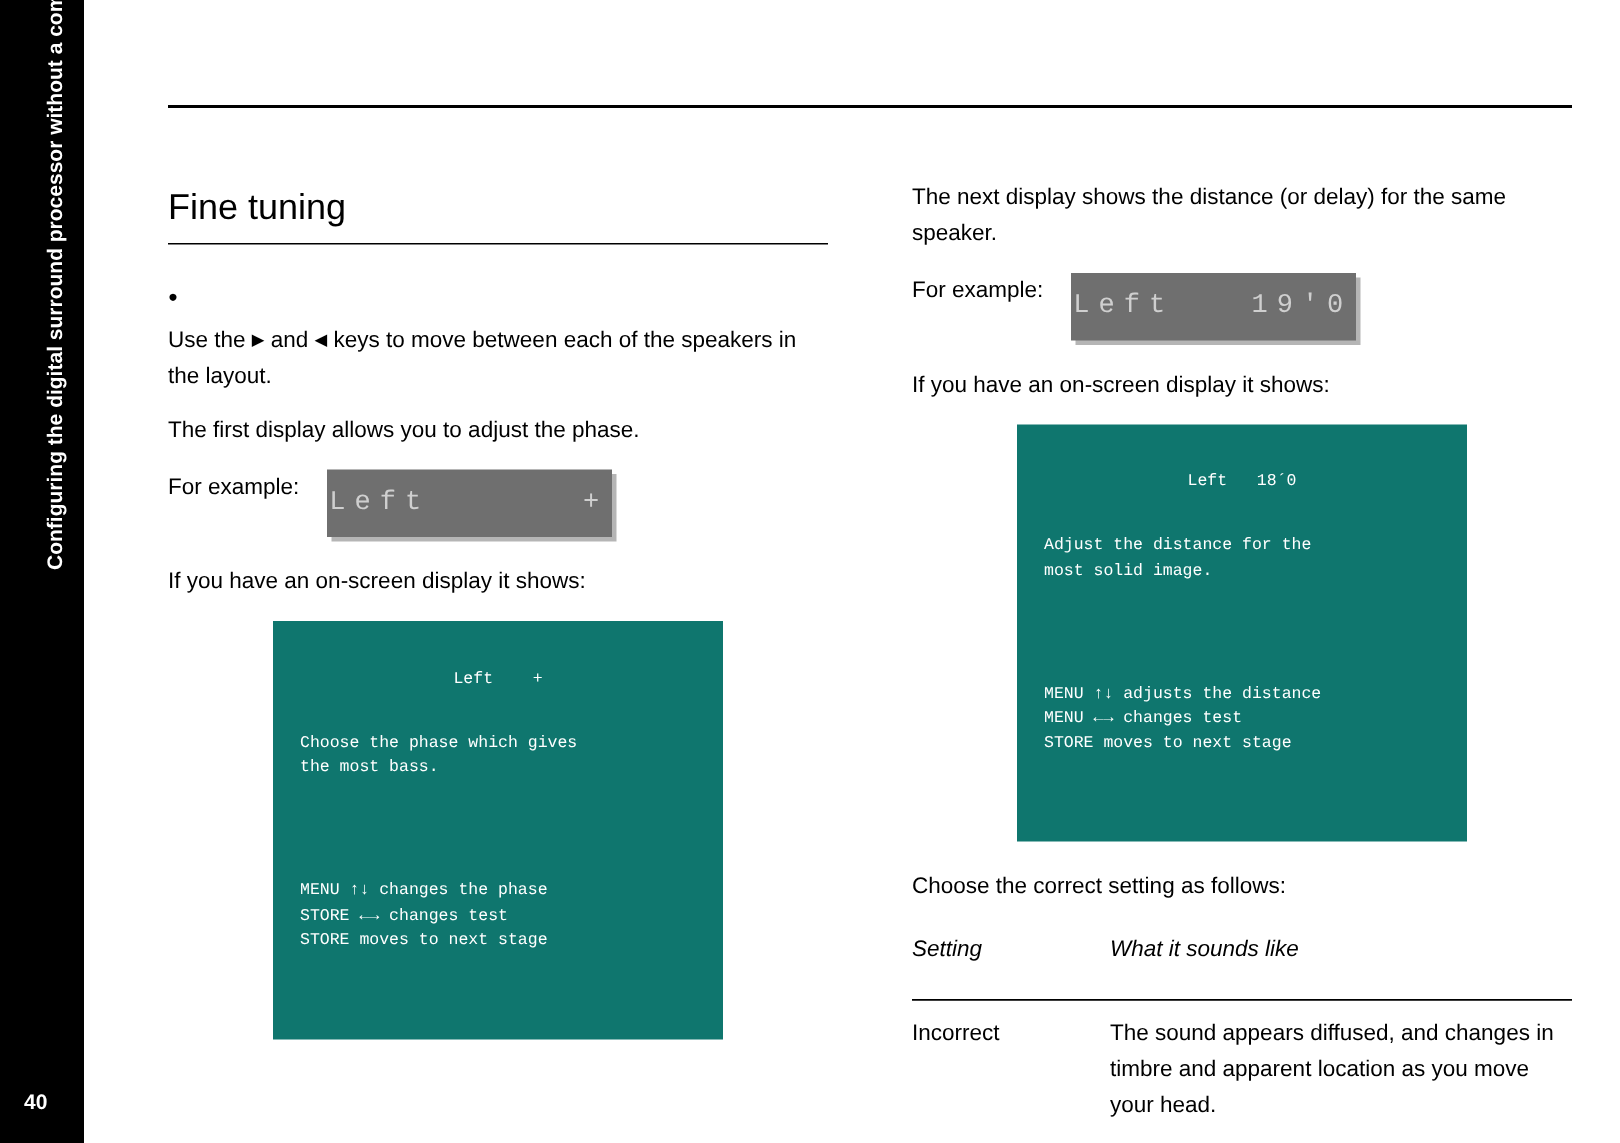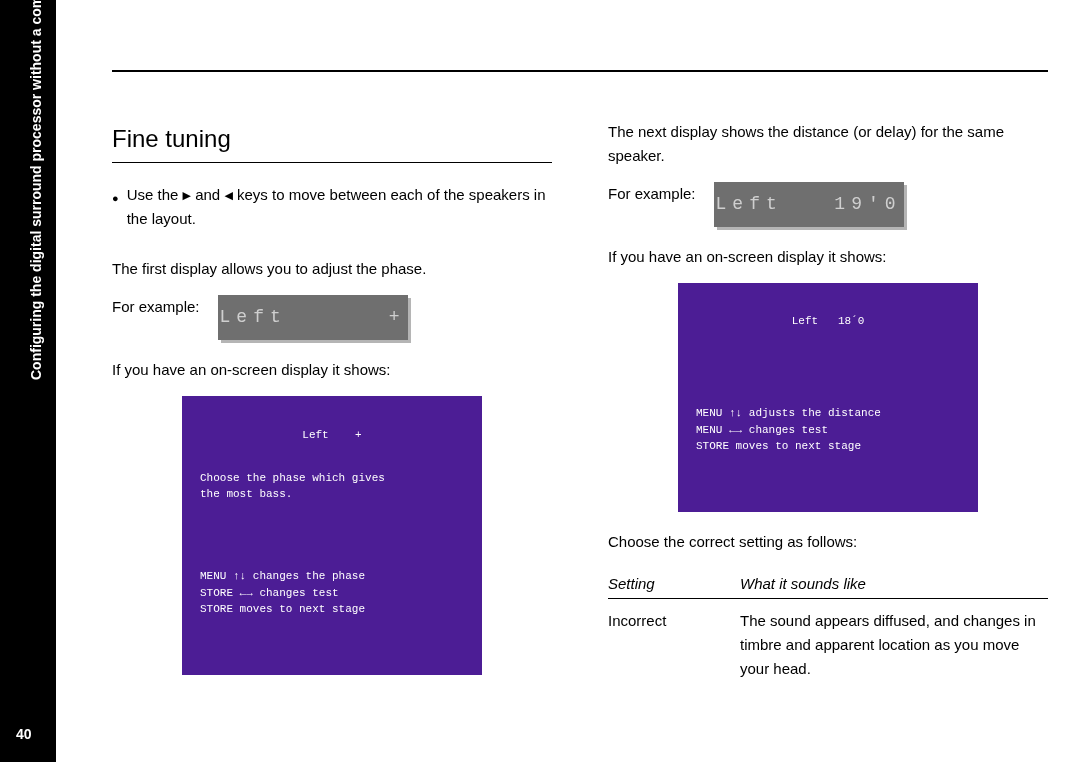--- a/index.html
+++ b/index.html
@@ -68,21 +68,22 @@
   }
   .heading-rule {
     border: none;
     border-top: 1.5px solid #000;
     margin-bottom: 20px;
   }
   p { margin-bottom: 14px; }
   .bullet-row {
     display: flex;
     gap: 8px;
-    margin-bottom: 26px;
+    margin-bottom: 12px;
+    flex-direction: column;
   }
   .bullet-dot::before {
     content: "●";
     font-size: 11px;
     position: relative;
     top: 2px;
   }
   .arrow-right::before { content: "▶"; font-size: 11px; position: relative; top: -1px; }
   .arrow-left::before  { content: "◀"; font-size: 11px; position: relative; top: -1px; }
   .example-row {
@@ -99,36 +100,36 @@
     font-size: 18px;
     padding: 8px 2px;
     width: 190px;
     box-shadow: 3px 3px 0 #b5b5b5;
     white-space: pre;
     display: flex;
     justify-content: space-between;
   }
   .osd-wrap { display:flex; justify-content:center; margin: 10px 0 18px 0; }
   .osd {
-    background: #4c1d95;
+    background: #0f766e;
     color: #fff;
     font-family: "Courier New", monospace;
     font-size: 11px;
     line-height: 1.5;
     padding: 14px 18px 24px 18px;
     width: 300px;
     white-space: pre;
   }
   .osd-head { text-align:center; margin-bottom:10px; }
   .setting-table { width:100%; border-collapse: collapse; font-size:15px; }
   .setting-table th {
     text-align:left;
     font-style: italic;
     font-weight: 400;
-    padding: 4px 0 2px 0;
+    padding: 4px 0 21px 0;
     border-bottom: 1.5px solid #000;
   }
   .setting-table td {
     vertical-align: top;
     padding: 10px 0;
     line-height:1.6;
   }
   .setting-table th:first-child, .setting-table td:first-child { width: 30%; }
 </style>
 </head>
@@ -190,20 +191,22 @@
           <span>Left</span>
           <span>19'0</span>
         </div>
       </div>
 
       <p>If you have an on-screen display it shows:</p>
 
       <div class="osd-wrap">
         <div class="osd">
 <div class="osd-head">Left   18´0</div>
+<div>Adjust the distance for the
+most solid image.</div>
 
 <div style="height:16px"></div>
 <div>MENU ↑↓ adjusts the distance
 MENU ←→ changes test
 STORE moves to next stage</div>
         </div>
       </div>
 
       <p>Choose the correct setting as follows:</p>
 

